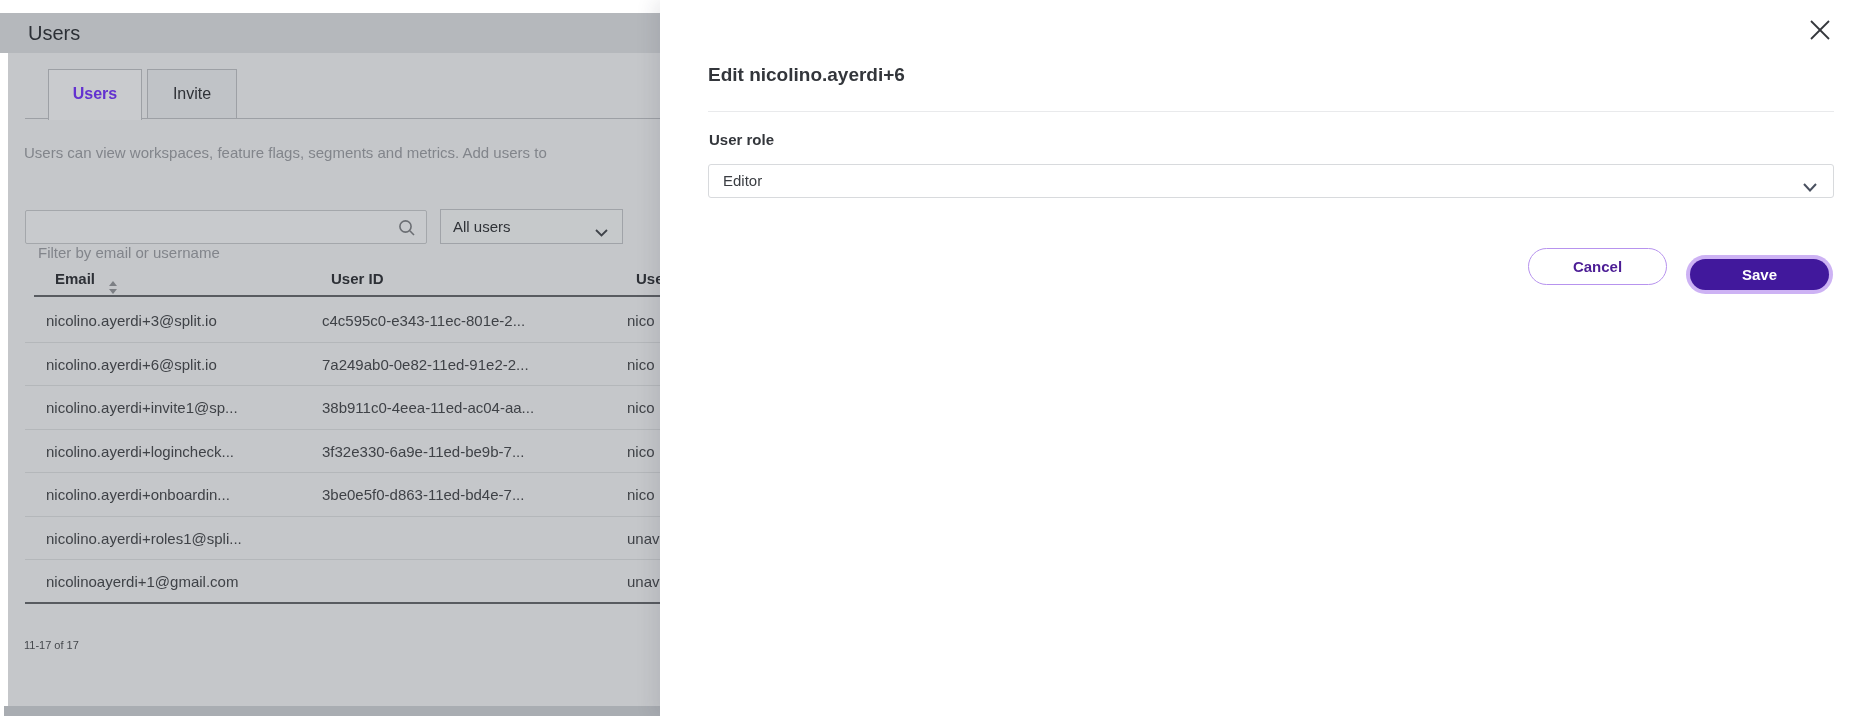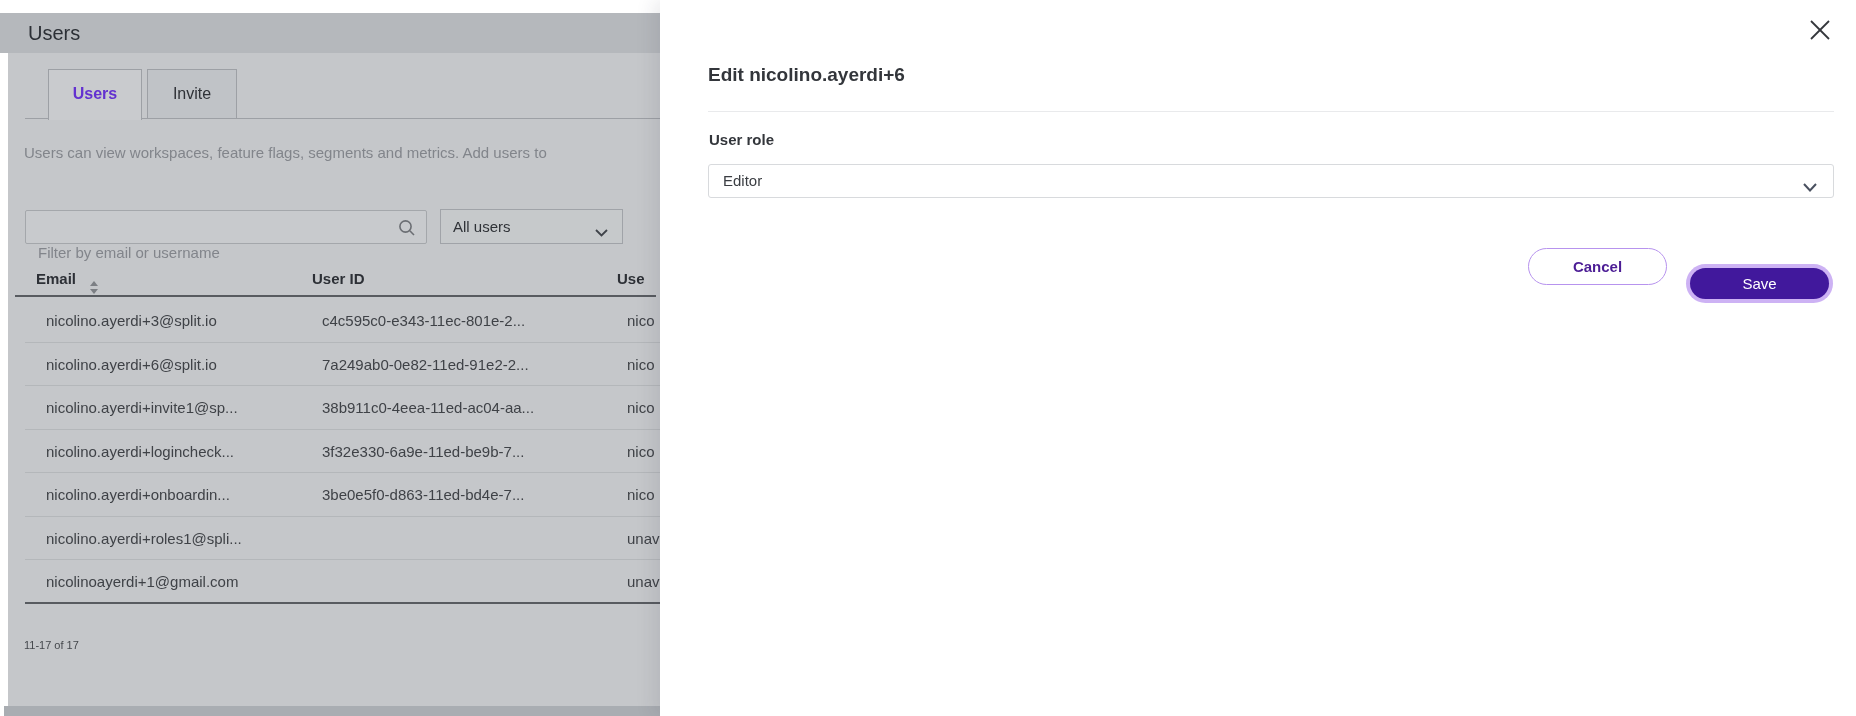--- a/index.html
+++ b/index.html
@@ -66,21 +66,21 @@
     position:absolute; left:440px; top:209px; width:183px; height:35px;
     background:#c6c9cb; border:1px solid #a0a3a8; border-radius:0;
     z-index:1; cursor:pointer;
   }
   .scope-dd .dd-value {
     position:absolute; left:12px; line-height:33px; font-size:15px; color:#2f3237;
   }
   .scope-dd .dd-chevron { position:absolute; right:14px; top:13px; }
 
   .t-header {
-    position:absolute; left:15px; top:260px; width:641px; height:37px;
+    position:absolute; left:34px; top:260px; width:641px; height:37px;
     border-bottom:2px solid #585b60; z-index:1;
   }
   .t-header span { position:absolute; font-size:15px; font-weight:bold; color:#2d3036; line-height:37px; }
   .th-email { left:21px; }
   .th-uid   { left:297px; }
   .th-user  { left:602px; }
   .sort-icon { position:absolute; left:74px; top:11px; }
 
   .t-body { position:absolute; left:25px; top:299px; width:641px; z-index:1; }
   .t-row  { position:relative; height:43.5px; border-bottom:1px solid #b4b7ba; }
@@ -120,24 +120,24 @@
   }
   .role-select .sel-chevron { position:absolute; right:16px; top:13px; }
 
   .btn-cancel {
     position:absolute; left:868px; top:248px; width:139px; height:37px;
     background:#ffffff; border:1.5px solid #b793ee; border-radius:20px;
     font-size:15px; font-weight:bold; color:#4c1d95; cursor:pointer;
     font-family:"Liberation Sans", sans-serif;
   }
   .btn-save {
-    position:absolute; left:1030px; top:268px; width:139px; height:31px;
+    position:absolute; left:1030px; top:259px; width:139px; height:31px;
     background:#41189c; border:none; border-radius:16px;
     box-shadow:0 0 0 4px #cdb2f4;
-    font-size:15px; font-weight:normal; color:#ffffff; cursor:pointer;
+    font-size:15px; font-weight:bold; color:#ffffff; cursor:pointer;
     font-family:"Liberation Sans", sans-serif;
   }
 </style>
 </head>
 <body>
 
 <div id="app">
 
   <div class="lp-headerband">
     <div class="lp-title">Users</div>

